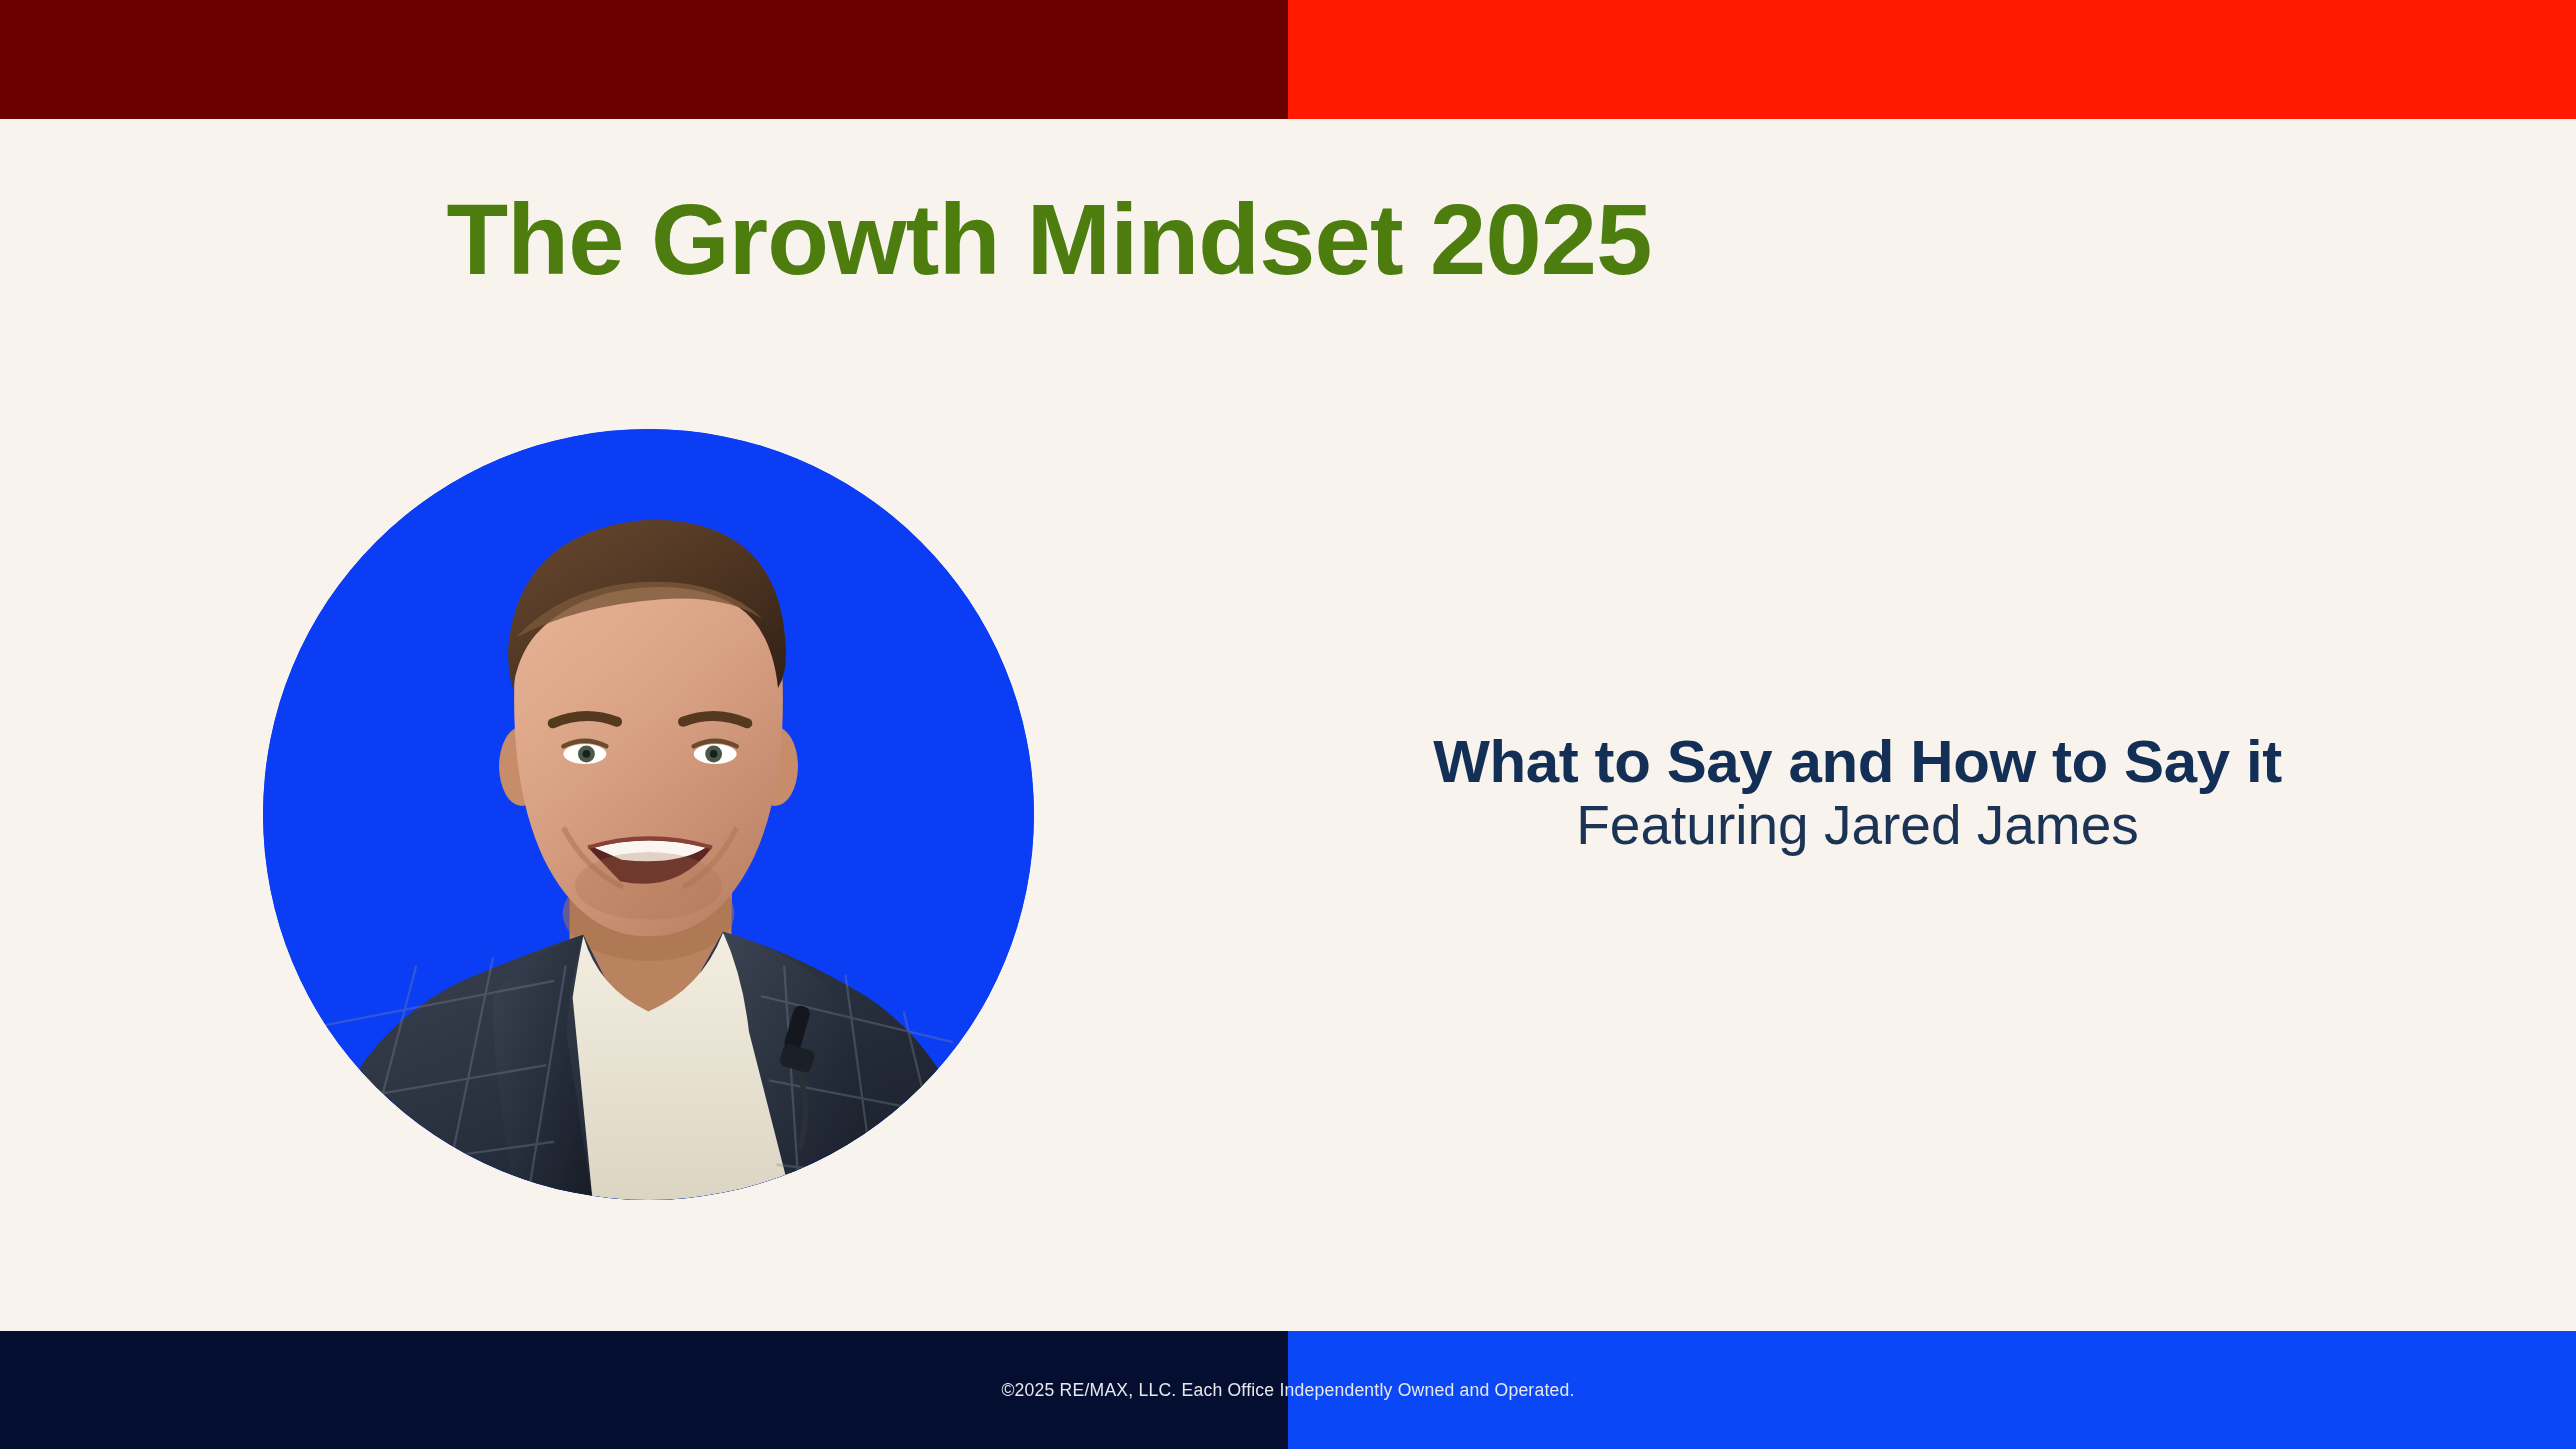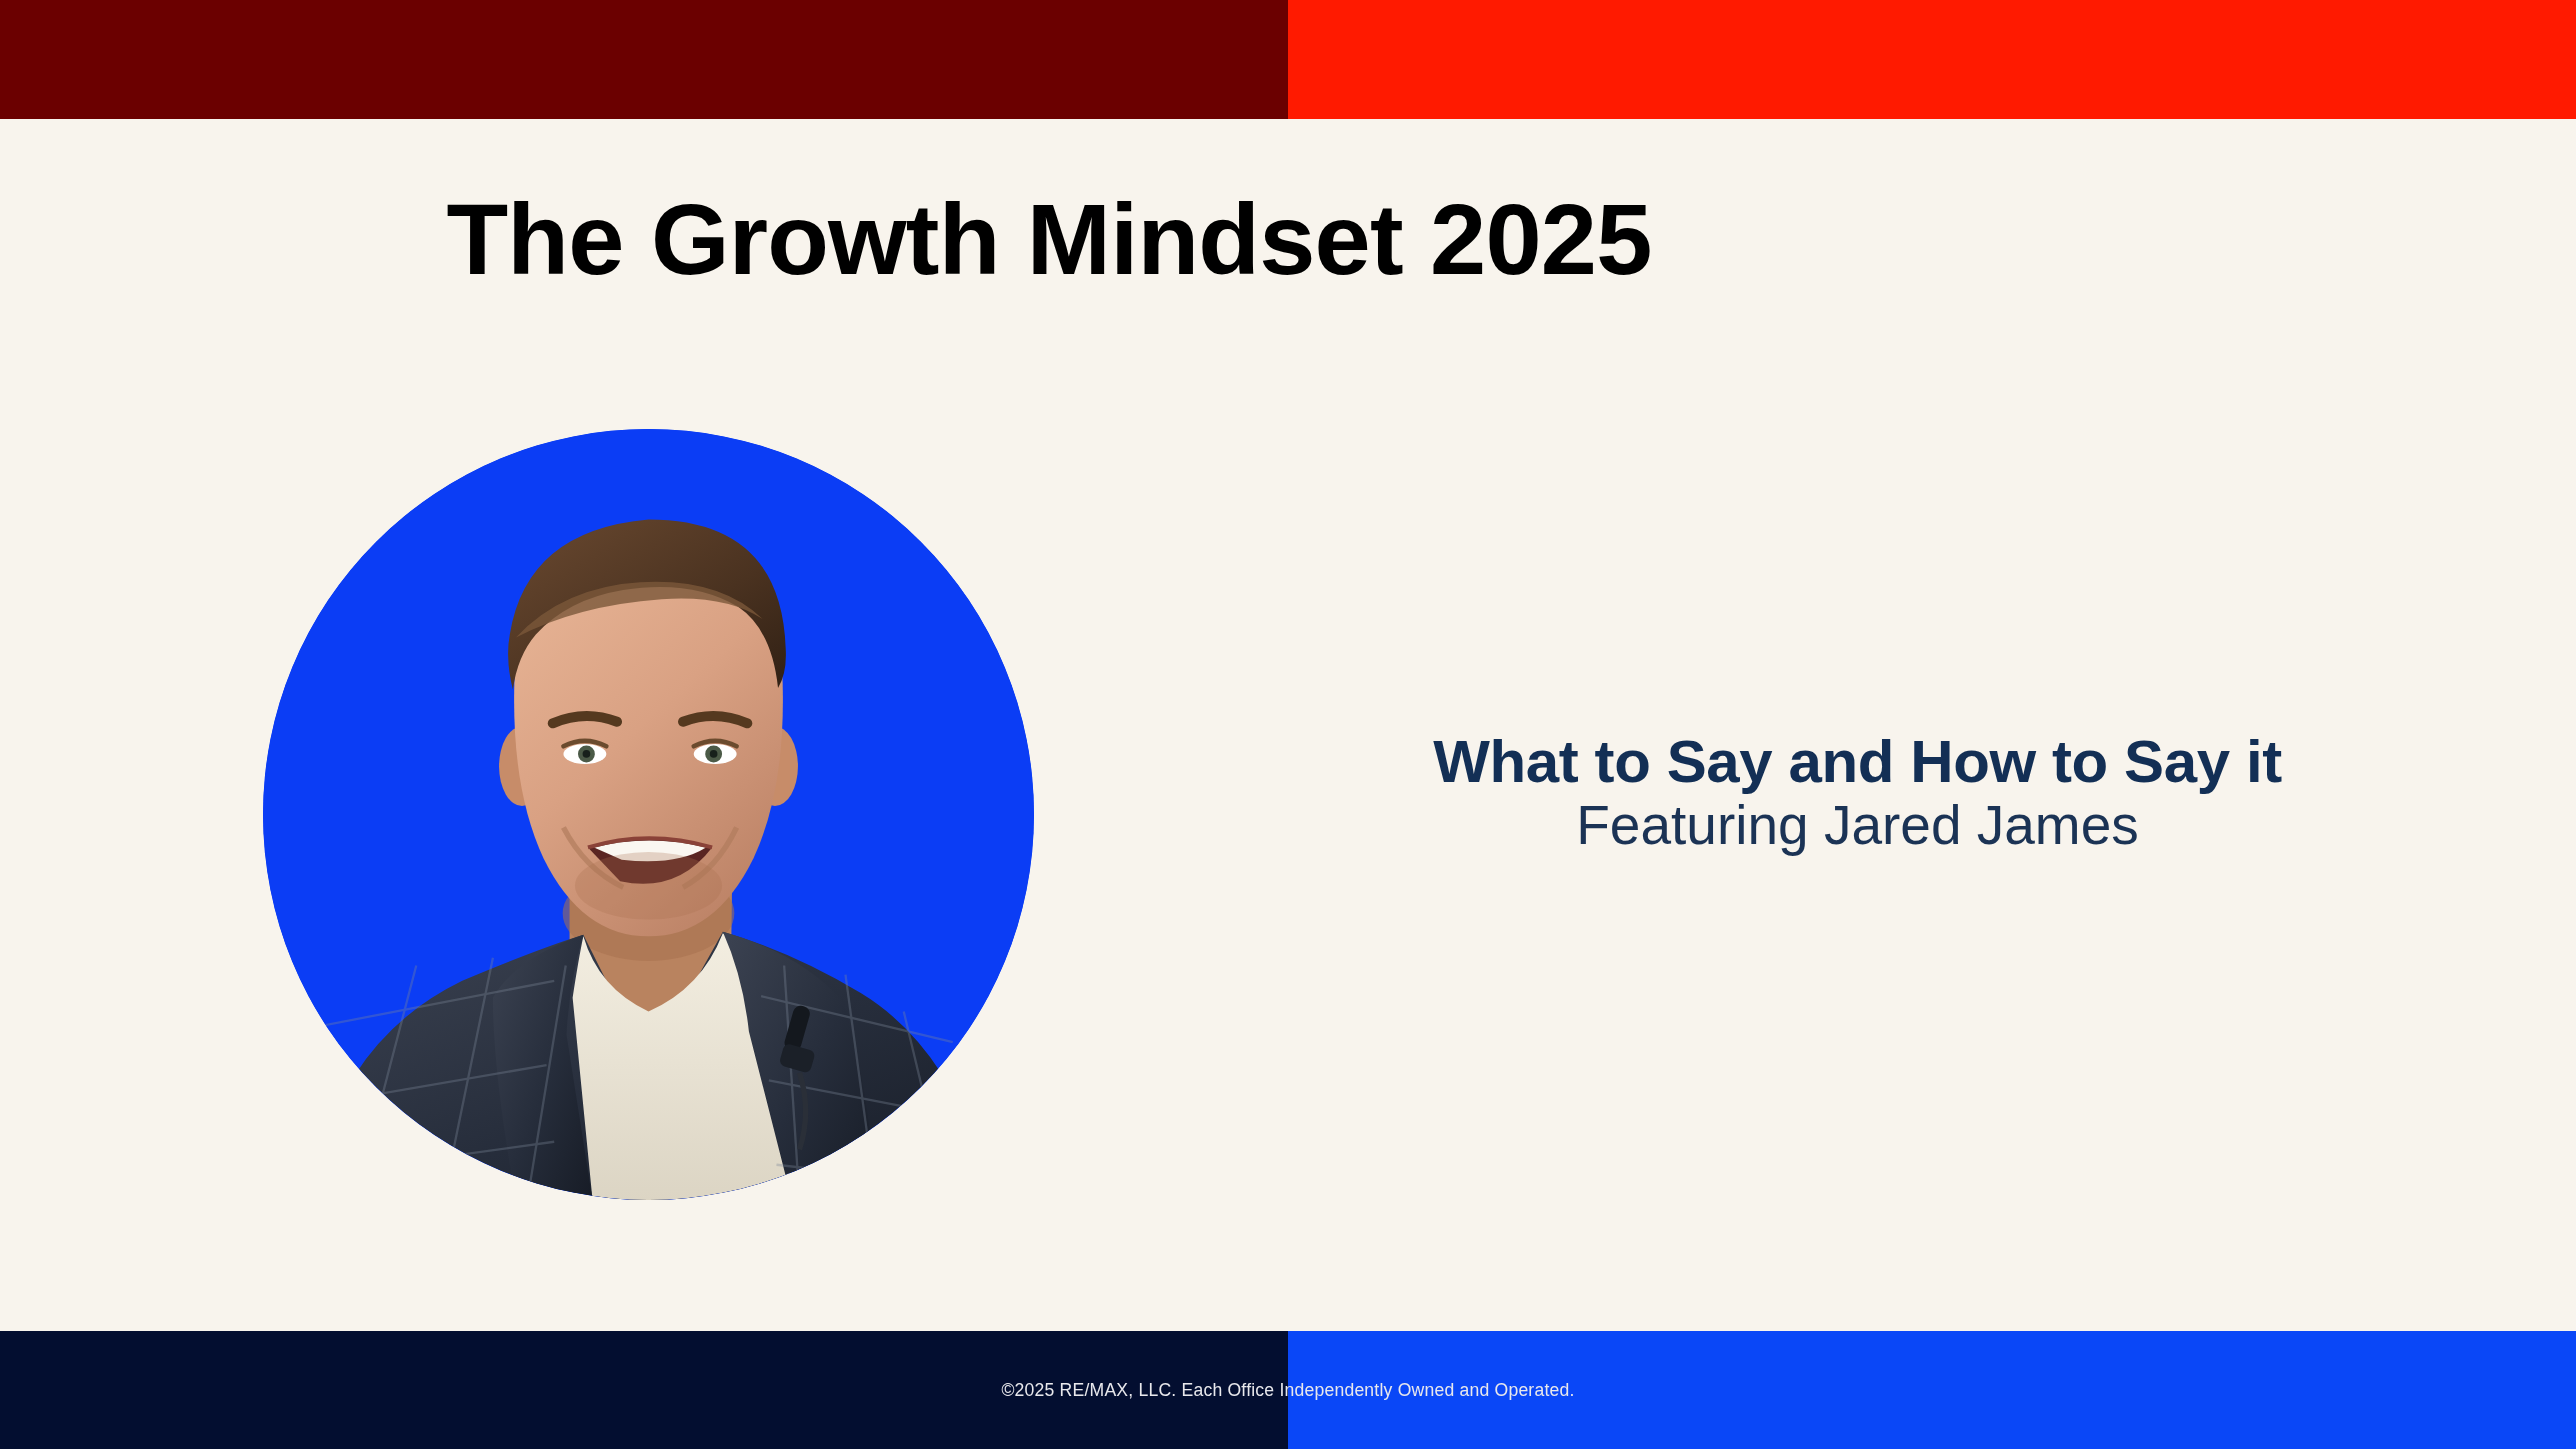--- a/index.html
+++ b/index.html
@@ -31,21 +31,21 @@
   .headline {
     position: absolute;
     left: 0;
     top: 186px;
     width: 2098px;
     text-align: center;
     font-size: 101px;
     line-height: 1.06;
     font-weight: 700;
     letter-spacing: -0.8px;
-    color: #000000;
+    color: #4d7c0f;
     white-space: nowrap;
   }
 
   
   .portrait {
     position: absolute;
     left: 263px;
     top: 429px;
     width: 771px;
     height: 771px;

